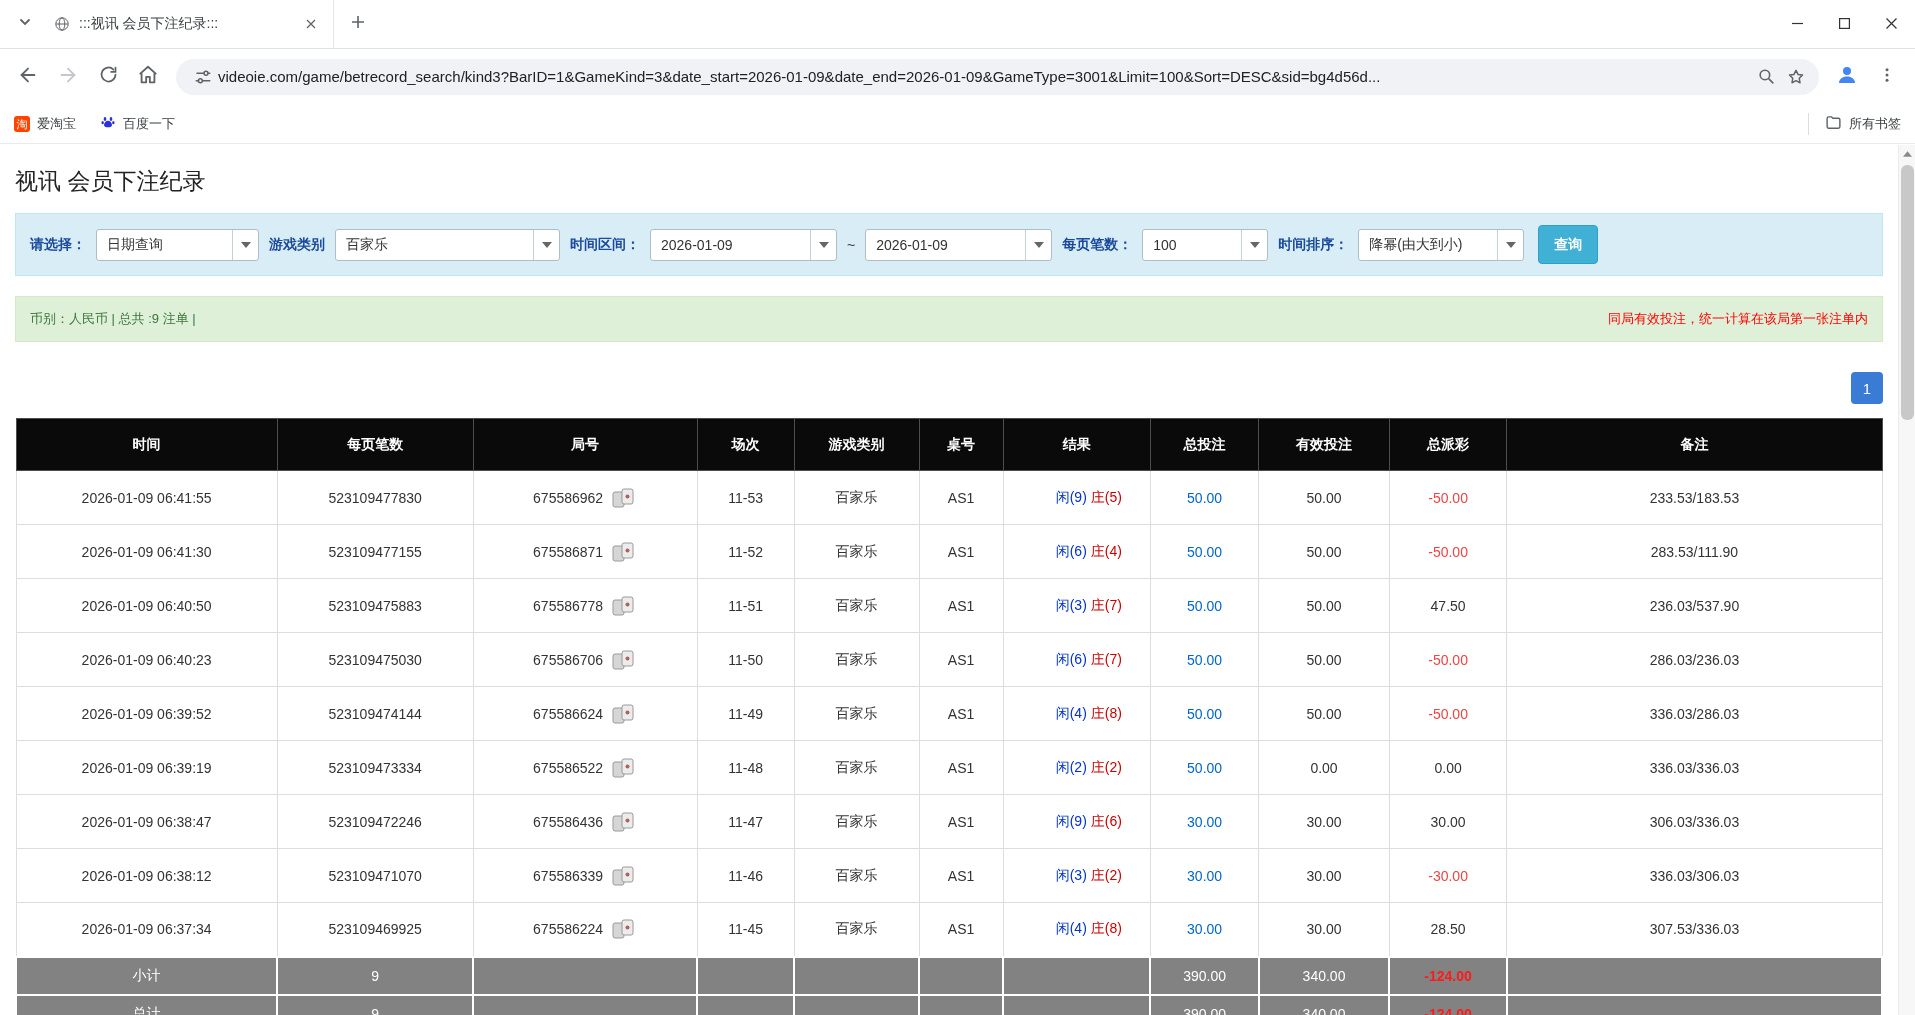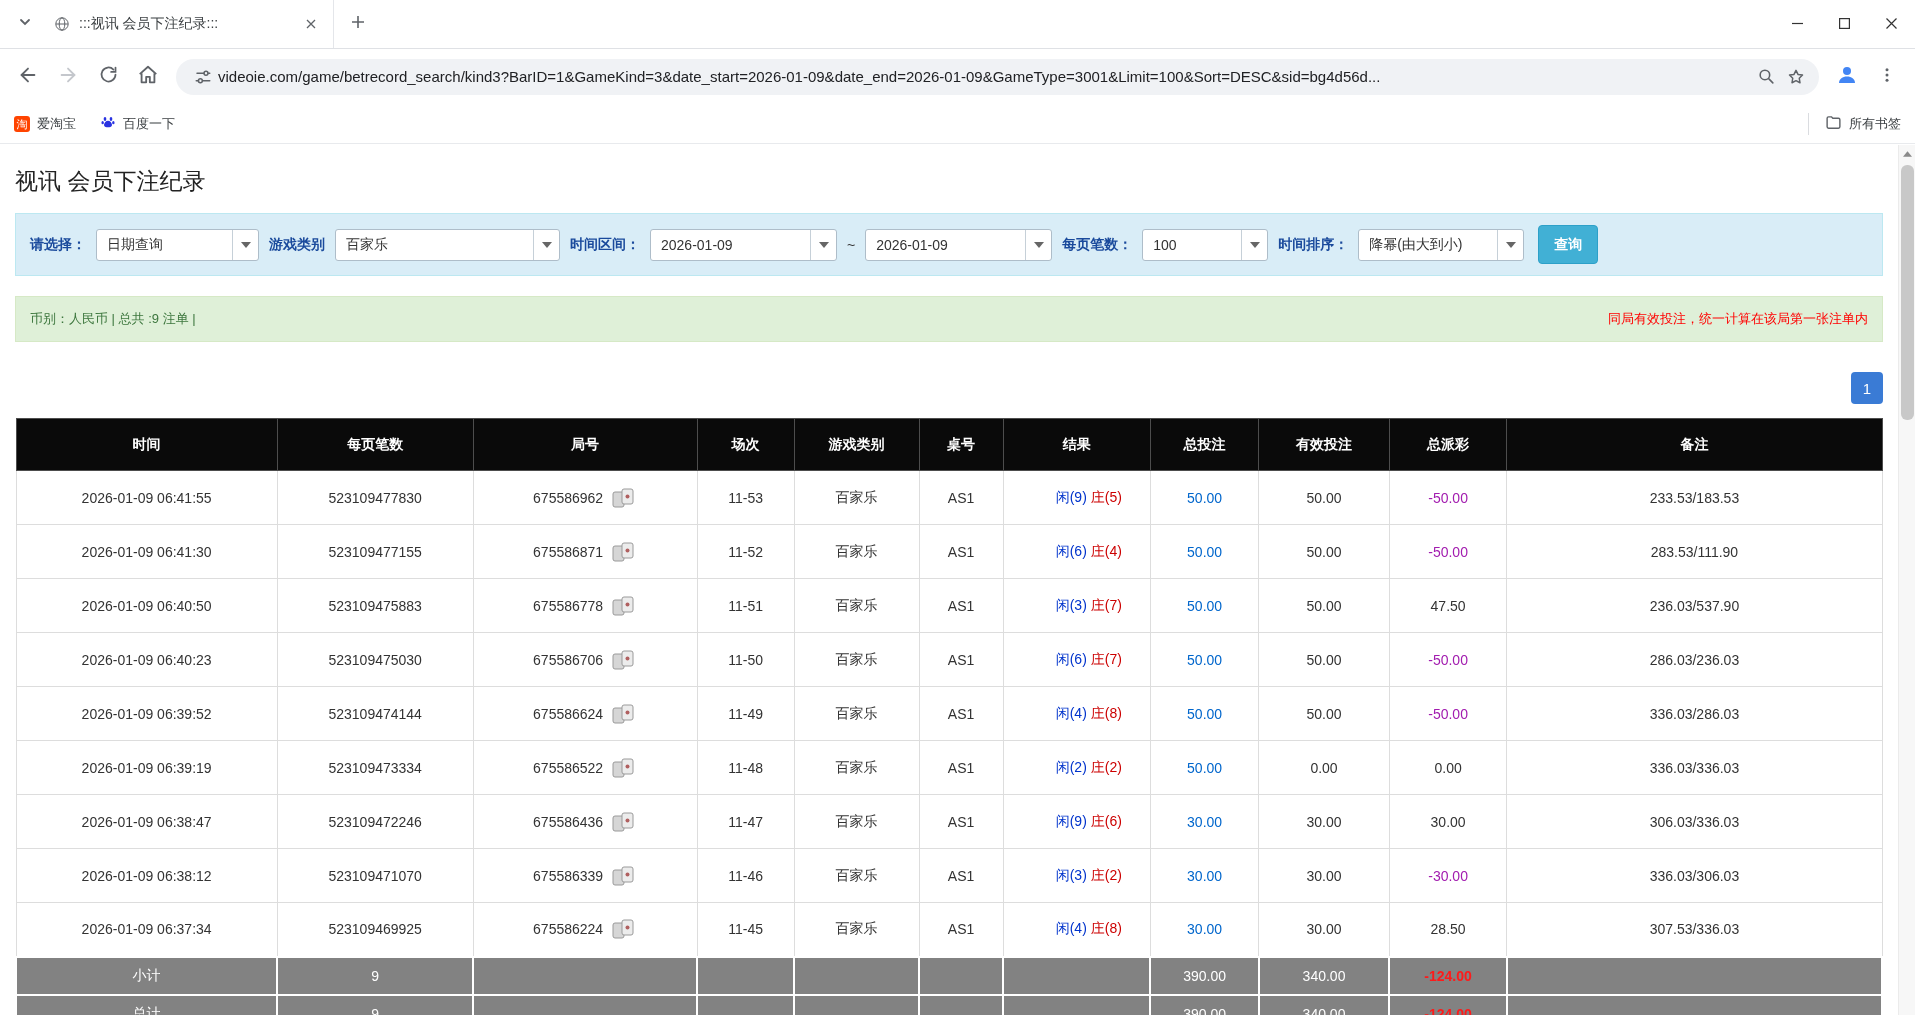--- a/index.html
+++ b/index.html
@@ -46,21 +46,21 @@
   .summary-left { color: #3c763d; font-size: 13px; }
   .summary-right { color: #ff0000; font-size: 13px; }
 
   .pagination { display: flex; justify-content: flex-end; margin: 30px 0 14px; }
   .page-btn { width: 32px; height: 32px; background: #3a7bd5; color: #fff; border: none; border-radius: 4px; font-size: 15px; cursor: pointer; }
 
   table.records { width: 100%; border-collapse: collapse; table-layout: fixed; text-align: center; }
   .records thead th { background: #0a0a0a; color: #fff; font-weight: bold; height: 52px; border: 1px solid #4d4d4d; font-size: 14px; }
   .records tbody td { border: 1px solid #ddd; height: 54px; color: #333; background: #fff; font-size: 14px; }
   .records .blue { color: #0066cc; }
-  .records .neg { color: #a21caf; }
+  .records .neg { color: #ef4444; }
   .records .player { color: #0033cc; padding-left: 24px; }
   .records .banker { color: #cc0000; }
   .round-cell-inner { display: flex; align-items: center; justify-content: center; gap: 8px; }
   .cards-btn { display: inline-flex; cursor: pointer; }
   .records tfoot td { background: #828282; color: #fff; height: 38px; border: 2px solid #fff; font-size: 14px; }
   .records tfoot td.neg { color: #ff1a1a; font-weight: bold; }
 
   
   .scrollbar { position: absolute; top: 145px; right: 0; width: 17px; height: 870px; background: #f7f7f7; border-left: 1px solid #ebebeb; }
   .scroll-up { height: 17px; display: flex; align-items: center; justify-content: center; cursor: pointer; }

